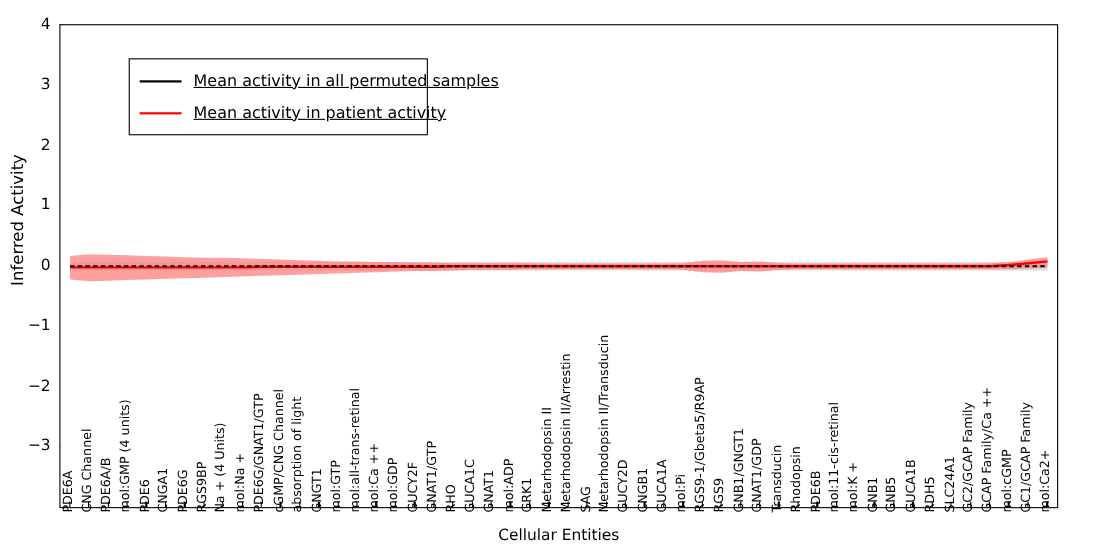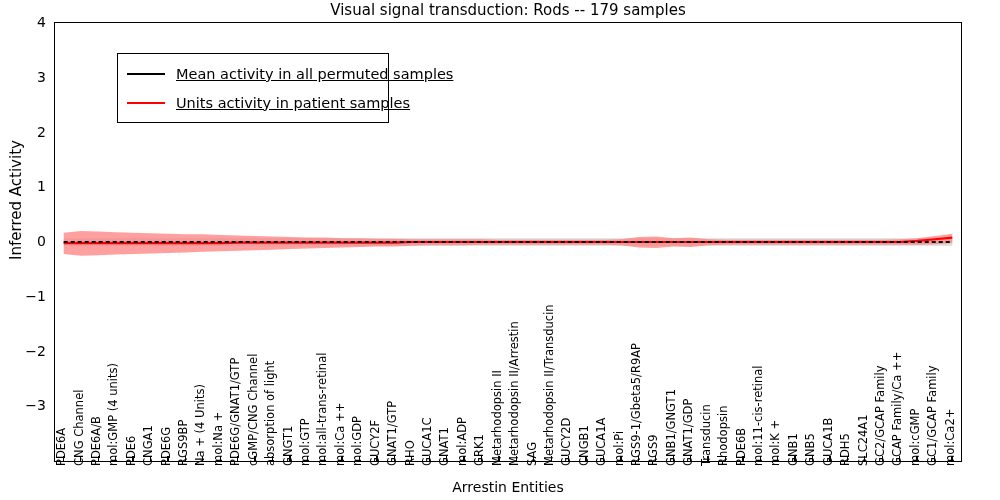--- a/index.html
+++ b/index.html
@@ -136,24 +136,23 @@
     line-height: 16px;
     white-space: nowrap;
     text-decoration: underline;
   }
 </style>
 </head>
 <body>
 
 <div id="figure">
 
-  <div id="chart-title">Visual signal transduction: Rods -- 179 samples</div>
 
   <div id="ylabel">Inferred Activity</div>
-  <div id="xlabel">Arrestin Entities</div>
+  <div id="xlabel">Cellular Entities</div>
 
   <div id="yticks">
       <div class="ytick-label" style="top: 15px; right: 954px;">4</div>
       <div class="ytick-mark" style="top: 22px; left: 54px;"></div>
       <div class="ytick-mark" style="top: 22px; left: 956px;"></div>
       <div class="ytick-label" style="top: 69.75px; right: 954px;">3</div>
       <div class="ytick-mark" style="top: 76.75px; left: 54px;"></div>
       <div class="ytick-mark" style="top: 76.75px; left: 956px;"></div>
       <div class="ytick-label" style="top: 124.5px; right: 954px;">2</div>
       <div class="ytick-mark" style="top: 131.5px; left: 54px;"></div>
@@ -191,21 +190,21 @@
       </g>
     </svg>
 
     <div id="legend">
       <div class="legend-row">
         <span class="legend-swatch" style="background:#000000"></span>
         <span class="legend-text">Mean activity in all permuted samples</span>
       </div>
       <div class="legend-row">
         <span class="legend-swatch" style="background:#ff0000"></span>
-        <span class="legend-text">Units activity in patient samples</span>
+        <span class="legend-text">Mean activity in patient activity</span>
       </div>
     </div>
   </div>
 
   <div id="xticklabels">
       <div class="xtick-mark" style="left: 62.7115px; top: 456px;"></div>
       <div class="xtick-label" style="left: 67.1115px; bottom: 34px;">PDE6A</div>
       <div class="xtick-mark" style="left: 80.1346px; top: 456px;"></div>
       <div class="xtick-label" style="left: 84.5346px; bottom: 34px;">CNG Channel</div>
       <div class="xtick-mark" style="left: 97.5577px; top: 456px;"></div>

